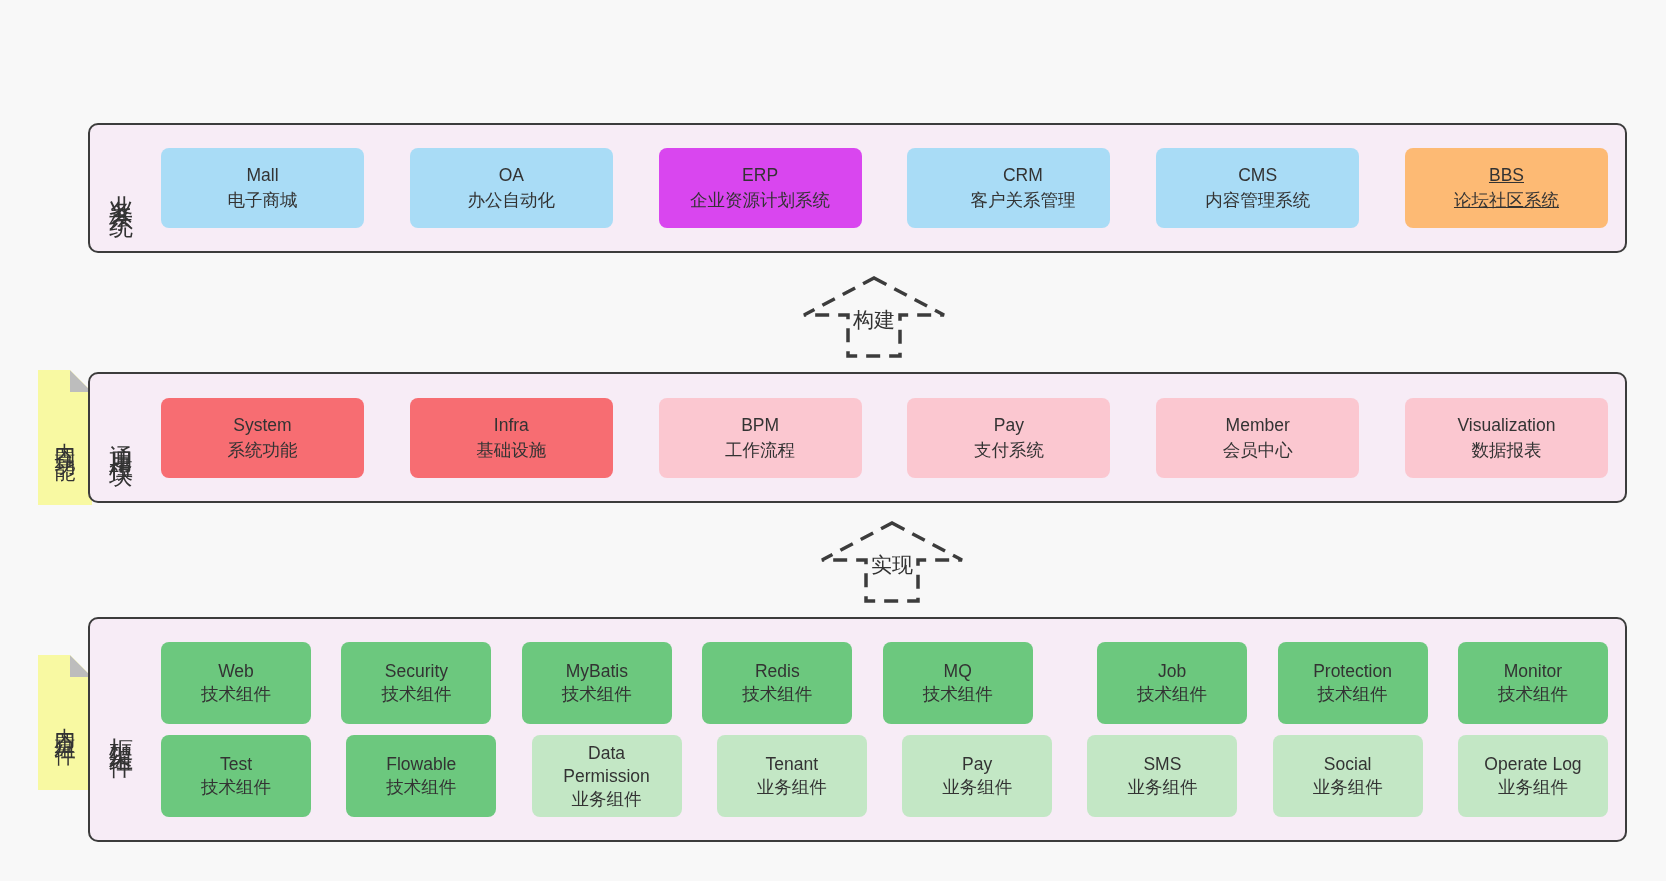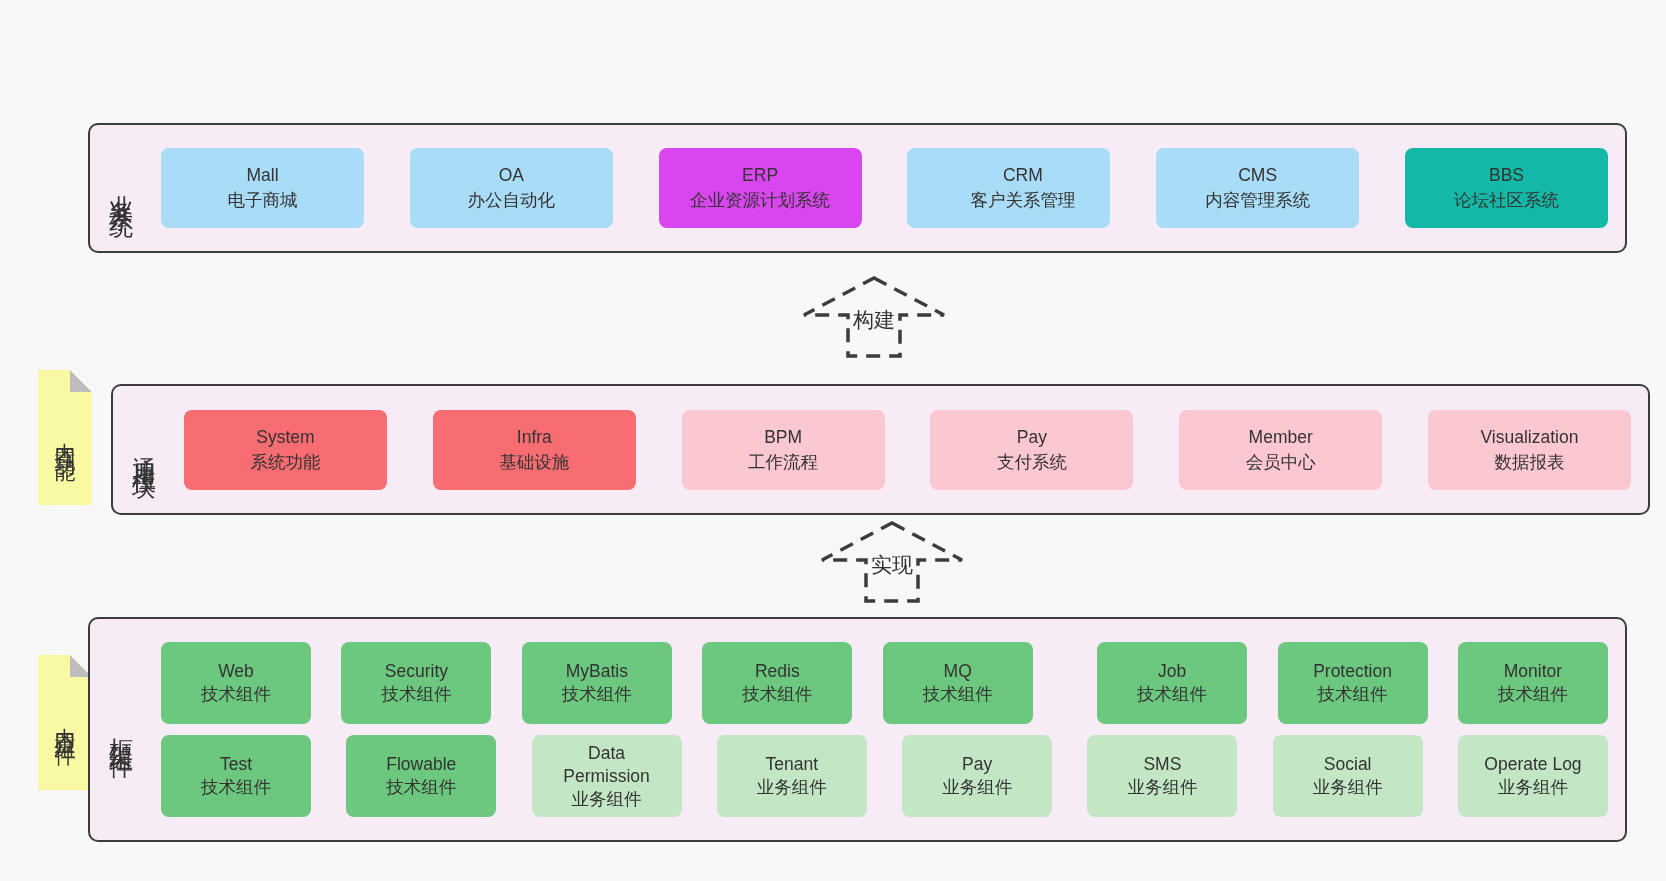--- a/index.html
+++ b/index.html
@@ -25,21 +25,21 @@
     width: 1539px;
     background: #f7ecf6;
     border: 2px solid #3c3c3c;
     border-radius: 10px;
     box-sizing: border-box;
     display: flex;
     align-items: center;
     z-index: 1;
   }
   .band-1 { top: 123px; height: 130px; }
-  .band-2 { top: 384px; height: 131px; margin-left: 23px; }
+  .band-2 { top: 372px; height: 131px; }
   .band-3 { top: 617px; height: 225px; }
 
   .band-label {
     margin-left: 15px;
     writing-mode: vertical-rl;
     text-orientation: upright;
     font-size: 24px;
     letter-spacing: 6px;
     color: #333;
     flex: 0 0 auto;
@@ -156,21 +156,21 @@
           <span class="subtitle">企业资源计划系统</span>
         </div>
         <div class="box wide" style="background: rgb(169, 220, 246); padding-left: 28px;">
           <span class="title">CRM</span>
           <span class="subtitle">客户关系管理</span>
         </div>
         <div class="box wide" style="background: rgb(169, 220, 246);">
           <span class="title">CMS</span>
           <span class="subtitle">内容管理系统</span>
         </div>
-        <div class="box wide" style="background: #14b8a6;">
+        <div class="box wide" style="background: #fdba74; text-decoration: underline;">
           <span class="title">BBS</span>
           <span class="subtitle">论坛社区系统</span>
         </div>
       </div>
   </section>
 
   <div class="arrow arrow-1">
     <svg viewBox="0 0 150 84" width="150" height="84">
       <path d="M75 3 L145 40 L101 40 L101 81 L49 81 L49 40 L5 40 Z" fill="none" stroke="#3c3c3c" stroke-width="3.5" stroke-dasharray="14 9"></path>
     </svg>

